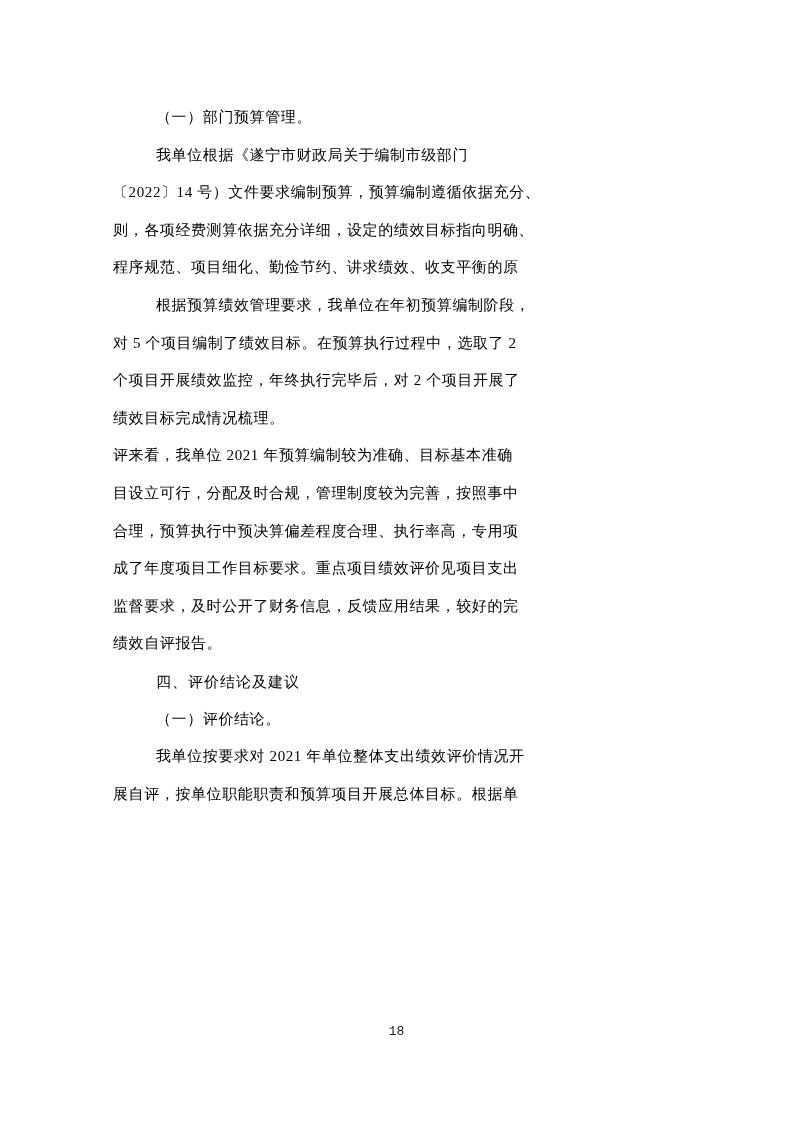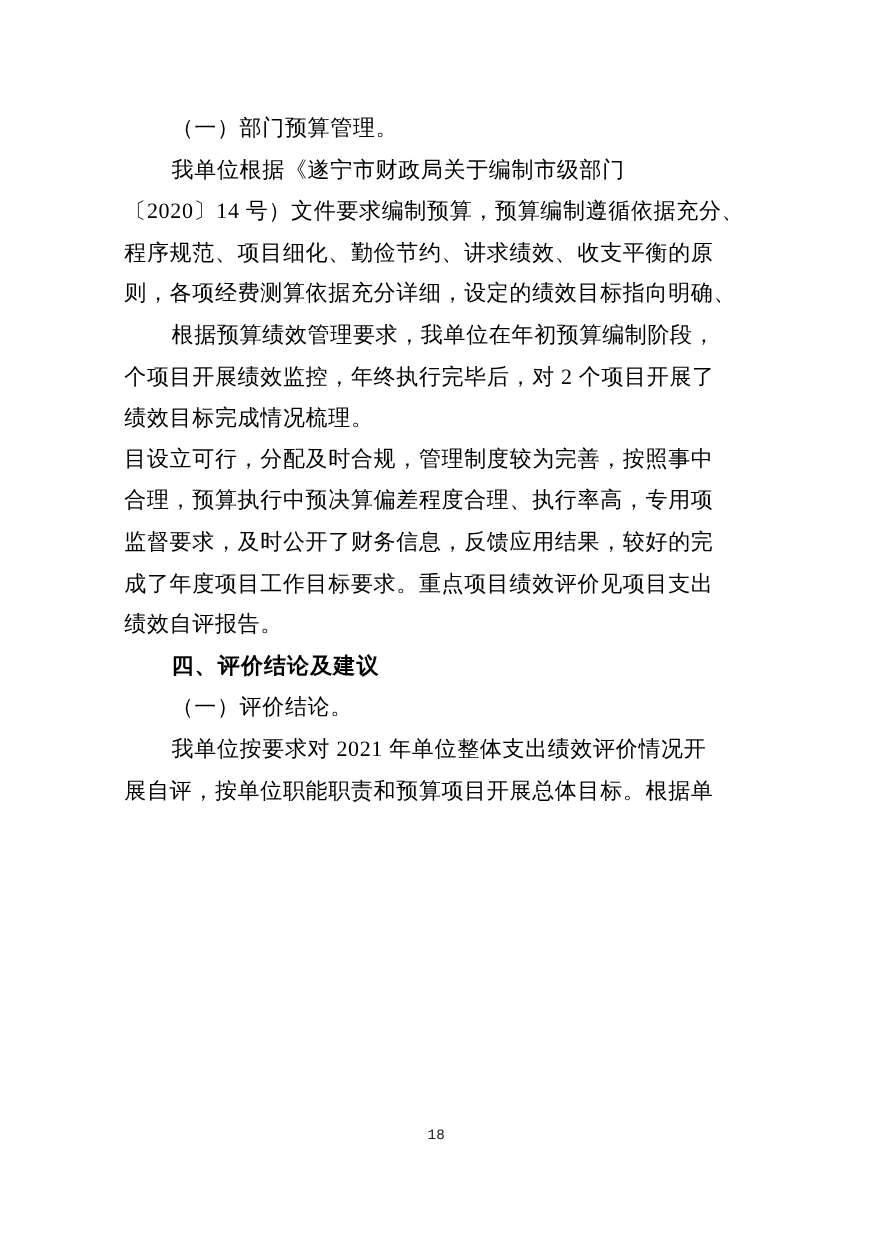--- a/index.html
+++ b/index.html
@@ -14,32 +14,32 @@
     background: #ffffff;
     overflow: hidden;
     font-family: "Liberation Serif", "DejaVu Serif", serif;
     color: #000000;
   }
   .document-body {
     position: absolute;
     top: 99px;
     left: 113px;
     width: 572px;
-    font-size: 20px;
+    font-size: 15px;
     line-height: 37.6px;
     letter-spacing: 0.6px;
   }
   .line {
     white-space: nowrap;
   }
   .line.indent {
     padding-left: 43px;
   }
   .line.bold {
-    font-weight: 700;
+    font-weight: 400;
     font-family: "Liberation Sans", "DejaVu Sans", sans-serif;
     letter-spacing: 1px;
   }
   .page-footer {
     position: absolute;
     top: 1024px;
     left: 0;
     width: 100%;
     text-align: center;
     font-size: 13px;
@@ -47,30 +47,32 @@
     color: #1a1a1a;
   }
 </style>
 </head>
 <body>
 
 <div class="page">
   <div class="document-body">
       <div class="line indent">（一）部门预算管理。</div>
       <div class="line indent">我单位根据《遂宁市财政局关于编制市级部门</div>
-      <div class="line">〔2020〕14 号）文件要求编制预算，预算编制遵循依据充分、</div>
+      <div class="line">〔2022〕14 号）文件要求编制预算，预算编制遵循依据充分、</div>
+      <div class="line">则，各项经费测算依据充分详细，设定的绩效目标指向明确、</div>
       <div class="line">程序规范、项目细化、勤俭节约、讲求绩效、收支平衡的原</div>
-      <div class="line">则，各项经费测算依据充分详细，设定的绩效目标指向明确、</div>
       <div class="line indent">根据预算绩效管理要求，我单位在年初预算编制阶段，</div>
+      <div class="line">对 5 个项目编制了绩效目标。在预算执行过程中，选取了 2</div>
       <div class="line">个项目开展绩效监控，年终执行完毕后，对 2 个项目开展了</div>
       <div class="line">绩效目标完成情况梳理。</div>
+      <div class="line">评来看，我单位 2021 年预算编制较为准确、目标基本准确</div>
       <div class="line">目设立可行，分配及时合规，管理制度较为完善，按照事中</div>
       <div class="line">合理，预算执行中预决算偏差程度合理、执行率高，专用项</div>
+      <div class="line">成了年度项目工作目标要求。重点项目绩效评价见项目支出</div>
       <div class="line">监督要求，及时公开了财务信息，反馈应用结果，较好的完</div>
-      <div class="line">成了年度项目工作目标要求。重点项目绩效评价见项目支出</div>
       <div class="line">绩效自评报告。</div>
       <div class="line bold indent">四、评价结论及建议</div>
       <div class="line indent">（一）评价结论。</div>
       <div class="line indent">我单位按要求对 2021 年单位整体支出绩效评价情况开</div>
       <div class="line">展自评，按单位职能职责和预算项目开展总体目标。根据单</div>
     </div>
   <div class="page-footer">
     <span>18</span>
   </div>
 </div>

